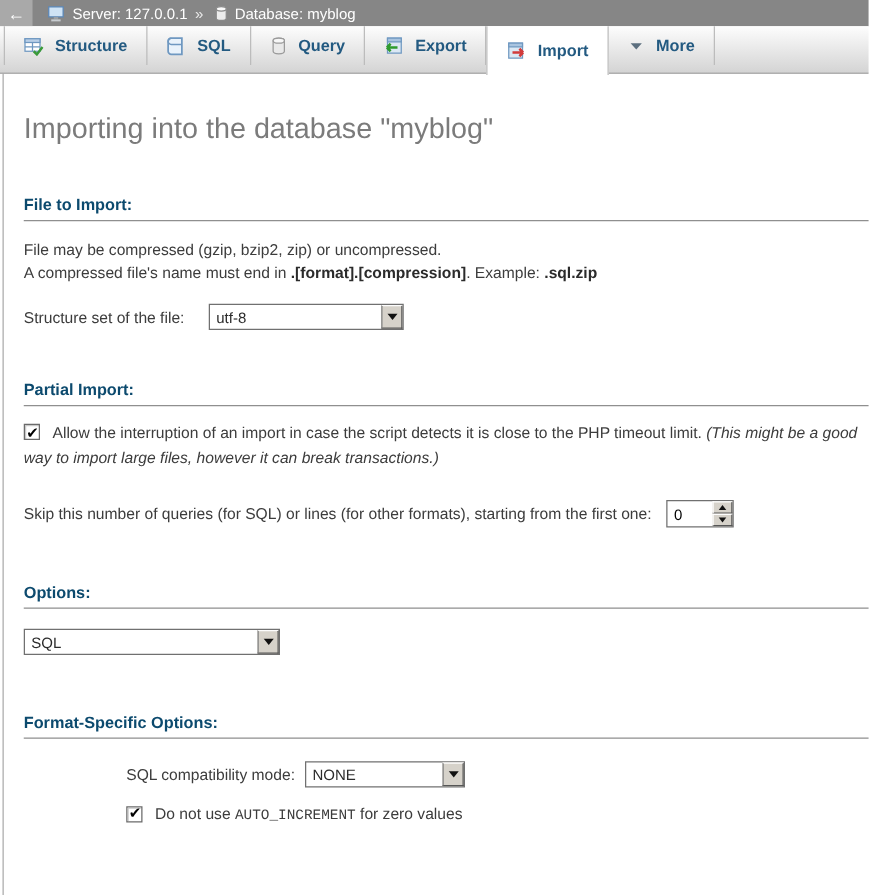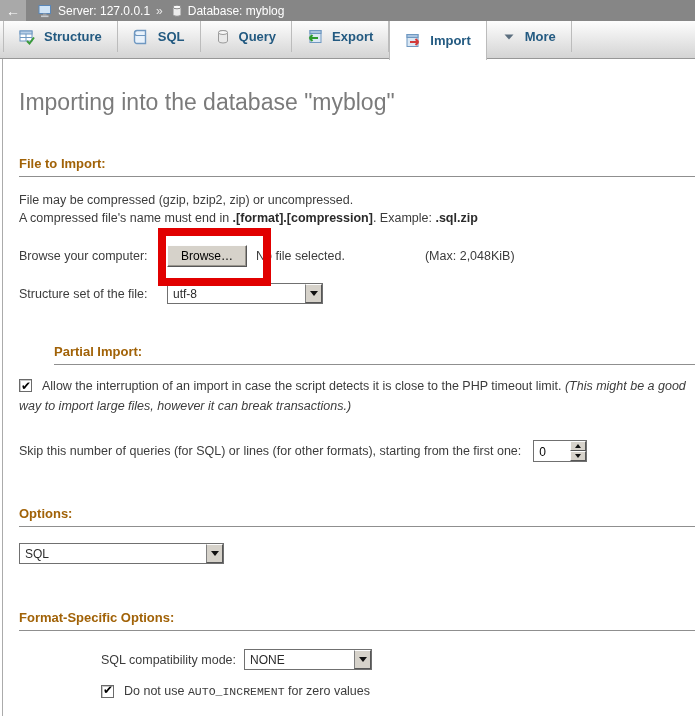--- a/index.html
+++ b/index.html
@@ -78,26 +78,26 @@
   .page-title {
     font-size: 23px;
     font-weight: normal;
     color: #7b7b7b;
     padding-top: 30px;
     margin-bottom: 40px;
   }
   .section-heading {
     font-size: 13px;
     font-weight: bold;
-    color: #a16207;
+    color: #0c4a6e;
     border-bottom: 1px solid #8f8f8f;
     padding-bottom: 5px;
   }
   .mt-file { margin-top: 0; }
-  .mt-partial { margin-top: 40px; margin-left: 35px; }
+  .mt-partial { margin-top: 40px; }
   .mt-format { margin-top: 44px; }
   .mt-fso { margin-top: 46px; }
 
   .info-lines { margin-top: 14px; line-height: 1.45; color: #3c3c3c; }
   .row { display: flex; align-items: center; }
   .browse-row { margin-top: 18px; position: relative; }
   .field-label { min-width: 148px; color: #3c3c3c; }
   .nofile { margin-left: 9px; }
   .max-note { margin-left: 80px; }
   .charset-row { margin-top: 16px; }
@@ -319,27 +319,20 @@
   <h1 class="page-title">Importing into the database "myblog"</h1>
 
   
   <h3 class="section-heading mt-file">File to Import:</h3>
 
   <div class="info-lines">
     <div>File may be compressed (gzip, bzip2, zip) or uncompressed.</div>
     <div><span>A compressed file's name must end in </span><span class="bold">.[format].[compression]</span><span>. Example: </span><span class="bold">.sql.zip</span></div>
   </div>
 
-  <div class="row browse-row">
-    <span class="field-label">Browse your computer:</span>
-    <button class="win-btn">Browse…</button>
-    <span class="nofile">No file selected.</span>
-    <span class="max-note">(Max: 2,048KiB)</span>
-    <div class="annotation-box" style="border-color: rgb(225, 0, 0);"></div>
-  </div>
 
   <div class="row charset-row">
     <span class="field-label">Structure set of the file:</span>
     <span class="win-select select-charset">
       <span class="val">utf-8</span>
       <span class="arrow-btn">
         <span class="tri-down"></span>
       </span>
     </span>
   </div>

